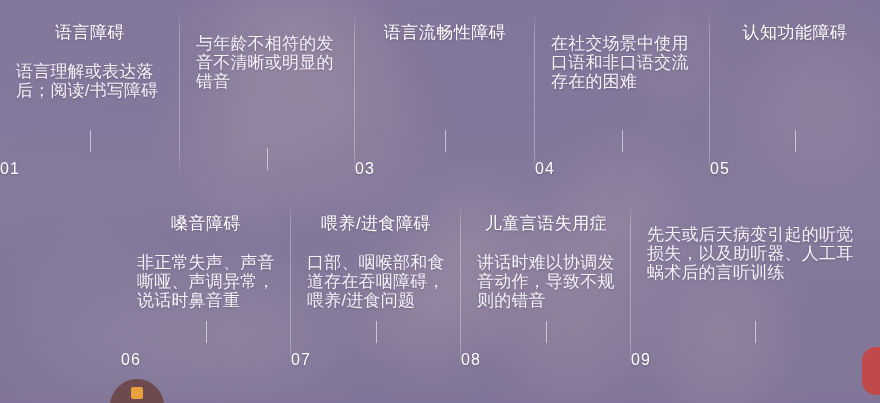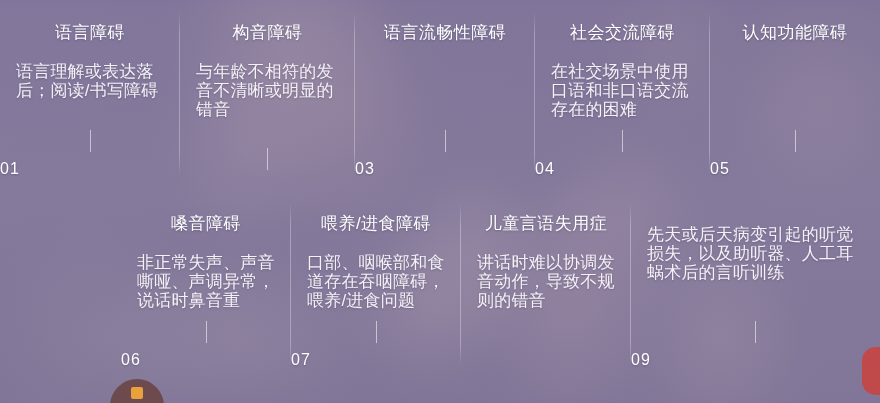--- a/index.html
+++ b/index.html
@@ -194,39 +194,37 @@
         <div class="card-title">语言障碍</div>
         <div class="card-desc">语言理解或表达落后；阅读/书写障碍</div>
         <div class="card-foot">
           <div class="tick"></div>
           <div class="card-num">01</div>
         </div>
         <div class="sep"></div>
       </div>
 
       <div class="card t1">
-        <div class="card-title">构音障碍</div>
         <div class="card-desc">与年龄不相符的发音不清晰或明显的错音</div>
         <div class="card-foot">
           <div class="tick"></div>
         </div>
         <div class="sep"></div>
       </div>
 
       <div class="card t2">
         <div class="card-title">语言流畅性障碍</div>
         <div class="card-foot">
           <div class="tick"></div>
           <div class="card-num">03</div>
         </div>
         <div class="sep"></div>
       </div>
 
       <div class="card t3">
-        <div class="card-title">社会交流障碍</div>
         <div class="card-desc">在社交场景中使用口语和非口语交流存在的困难</div>
         <div class="card-foot">
           <div class="tick"></div>
           <div class="card-num">04</div>
         </div>
         <div class="sep"></div>
       </div>
 
       <div class="card t4 no-sep">
         <div class="card-title">认知功能障碍</div>
@@ -259,20 +257,24 @@
         <div class="card-foot">
           <div class="tick"></div>
           <div class="card-num">07</div>
         </div>
         <div class="sep"></div>
       </div>
 
       <div class="card b2">
         <div class="card-title">儿童言语失用症</div>
         <div class="card-desc">讲话时难以协调发音动作，导致不规则的错音</div>
+        <div class="card-foot">
+          <div class="tick"></div>
+          <div class="card-num">08</div>
+        </div>
         <div class="sep"></div>
       </div>
 
       <div class="card b3 no-sep">
         <div class="card-desc">先天或后天病变引起的听觉损失，以及助听器、人工耳蜗术后的言听训练</div>
         <div class="card-foot">
           <div class="tick"></div>
           <div class="card-num">09</div>
         </div>
 

